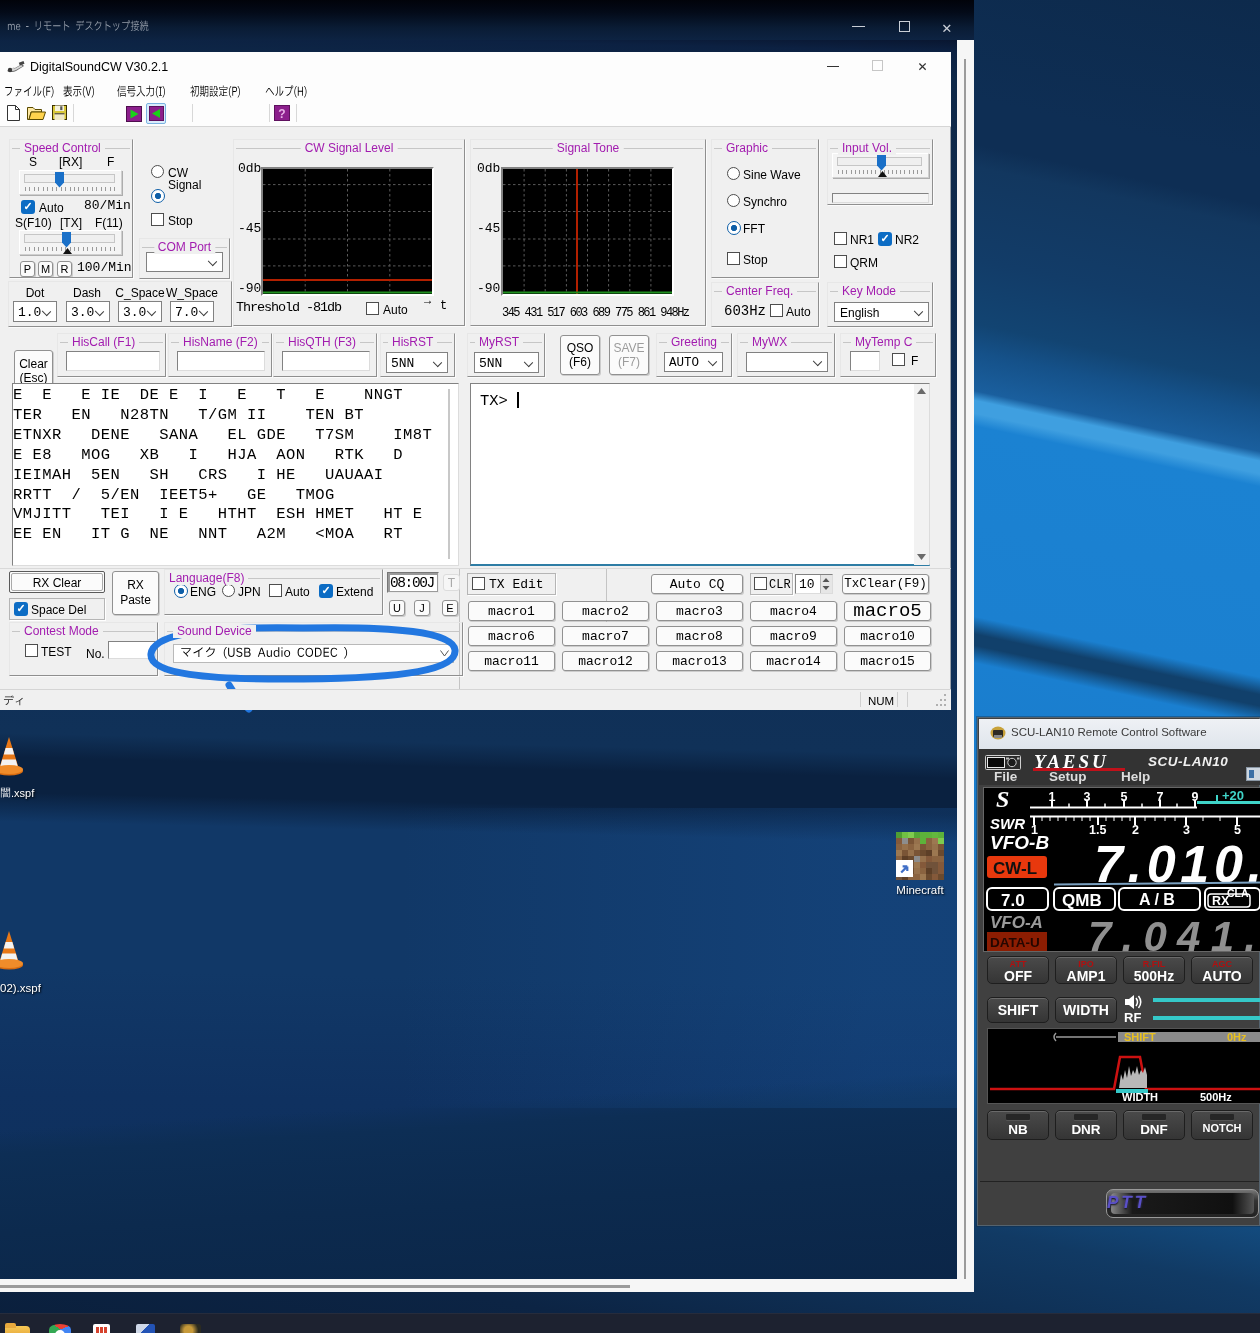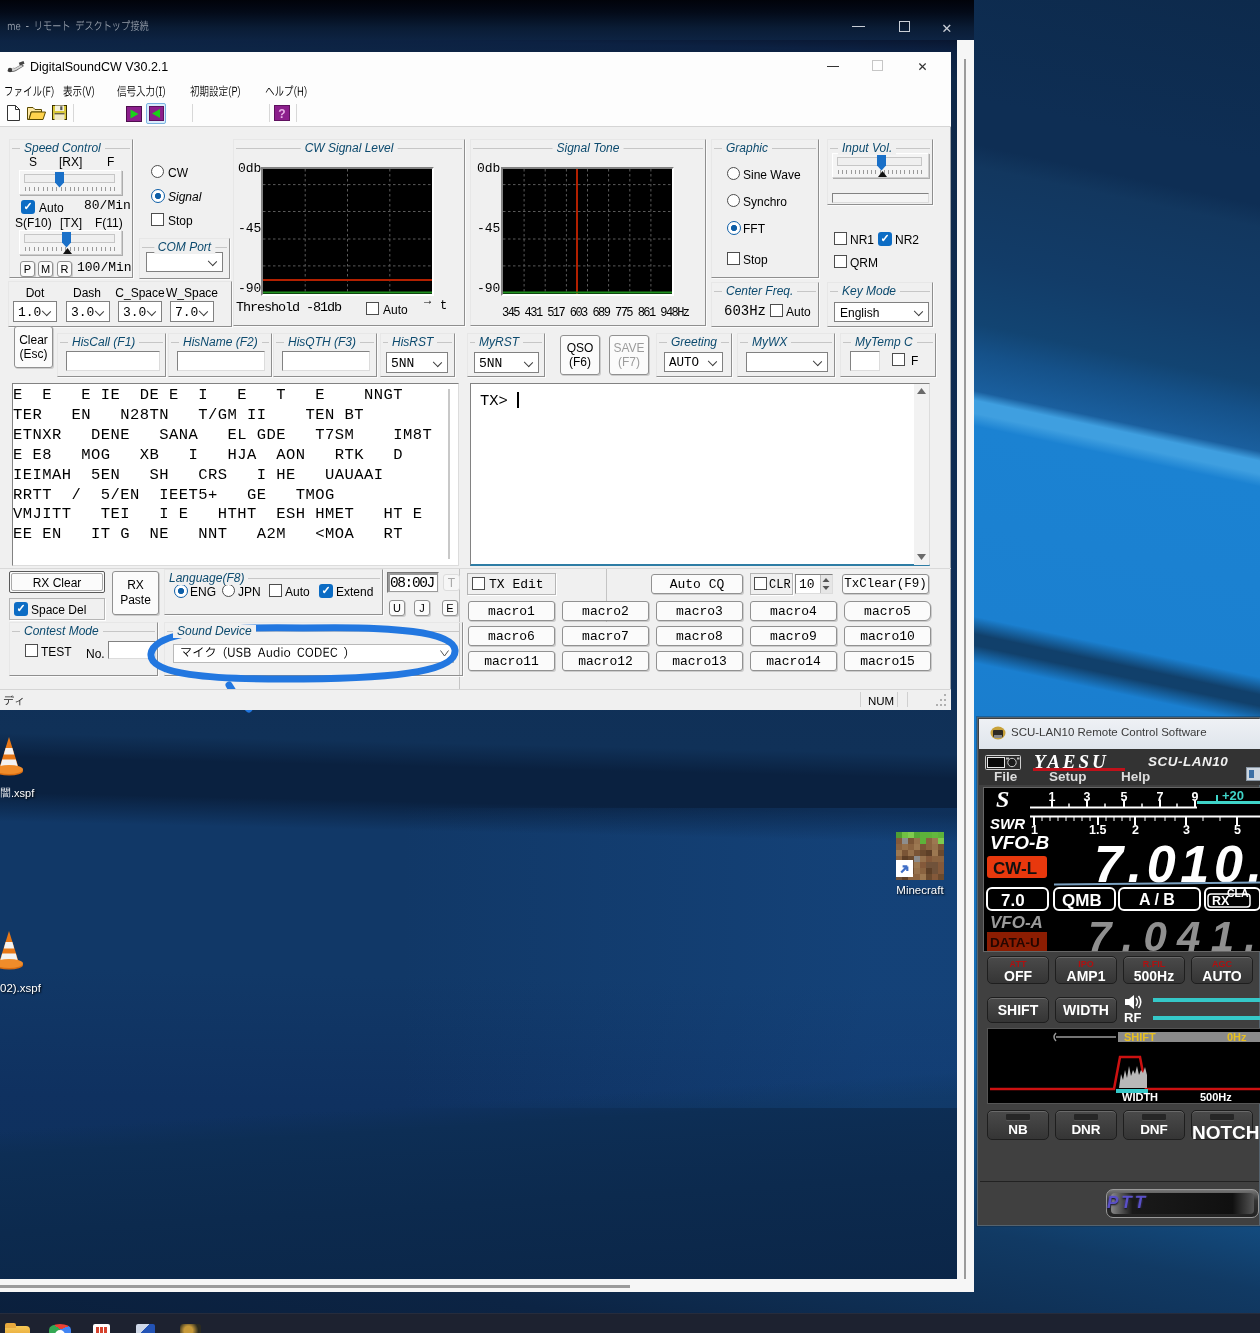--- a/index.html
+++ b/index.html
@@ -1,18 +1,18 @@
 <!DOCTYPE html>
 <html><head><meta charset="utf-8"><style>
 *{margin:0;padding:0;box-sizing:border-box;}
 html,body{width:1260px;height:1333px;overflow:hidden;background:#0d2b50;}
 body{font-family:"Liberation Sans",sans-serif;position:relative;}
 .ab{position:absolute;}
 .gb{position:absolute;border:1px solid;border-color:#e7e7e7 #8f8f8f #8f8f8f #e7e7e7;box-shadow:1px 1px 0 rgba(255,255,255,.75);}
-.gbt{position:absolute;top:2px;background:#f0f0f0;padding:0 4px;font-size:12px;color:#0c4a6e;white-space:nowrap;line-height:13px;z-index:2;font-style:italic;}
+.gbt{position:absolute;top:2px;background:#f0f0f0;padding:0 4px;font-size:12px;color:#a21caf;white-space:nowrap;line-height:13px;z-index:2;}
 .tl{position:absolute;left:2px;right:2px;top:8px;height:1px;background:#c6c6c6;}
 .btn{position:absolute;background:#fbfbfb;border:1px solid #919191;border-radius:3px;box-shadow:1px 1px 0 rgba(160,160,160,.45);display:flex;align-items:center;justify-content:center;font-size:12px;color:#000;text-align:center;}
 .cb{position:absolute;width:13px;height:13px;background:#fff;border:1px solid #4d4d4d;}
 .cbc{position:absolute;width:14px;height:14px;background:#0c6cc4;border-radius:3px;color:#fff;font-size:11px;line-height:13px;text-align:center;font-weight:bold;}
 .rd{position:absolute;width:13px;height:13px;border-radius:50%;background:#fff;border:1px solid #4d4d4d;}
 .rds{position:absolute;width:14px;height:14px;border-radius:50%;border:1.5px solid #0e5fa8;background:radial-gradient(circle,#0e5fa8 0 2.8px,#fff 3.4px);}
 .cmb{position:absolute;background:#fff;border:1px solid #818181;}
 .cmb:after{content:"";position:absolute;right:6px;top:50%;margin-top:-4px;width:6px;height:6px;border-right:1.6px solid #3c3c3c;border-bottom:1.6px solid #3c3c3c;transform:rotate(45deg) scaleY(.9);}
 .lbl{position:absolute;font-size:12px;color:#000;white-space:nowrap;line-height:14px;text-align:right;}
 .mono{font-family:"Liberation Mono",monospace;}
@@ -257,21 +257,21 @@
     <svg class="ab" style="left:63.1px;top:196px;" width="9" height="6" viewBox="0 0 9 6">
       <path d="M4.5 0 L9 6 L0 6 Z" fill="#111"></path>
     </svg>
     <div class="btn" style="left:20px;top:209px;width:15px;height:16px;font-size:11px;">P</div>
     <div class="btn" style="left:38px;top:209px;width:15px;height:16px;font-size:11px;">M</div>
     <div class="btn" style="left:57px;top:209px;width:15px;height:16px;font-size:11px;">R</div>
     <div class="lbl mono" style="left:77px;top:209px;font-size:13px;">100/Min</div>
     <div class="rd" style="left:151px;top:113px;"></div>
     <div class="lbl" style="left:168px;top:114px;">CW</div>
     <div class="rds" style="left:151px;top:137px;"></div>
-    <div class="lbl" style="left:168px;top:138px;font-style:italic;">Signal</div>
+    <div class="lbl" style="left:168px;top:126px;">Signal</div>
     <div class="cb" style="left:151px;top:161px;"></div>
     <div class="lbl" style="left:168px;top:162px;">Stop</div>
     <div class="gb" style="left:139px;top:186px;width:91px;height:41px;">
       <i class="tl"></i>
       <div class="gbt" style="left:50%;transform:translateX(-50%);">COM Port</div>
     </div>
     <div class="cmb" style="left:146px;top:200px;width:77px;height:20px;"></div>
     <div class="gb" style="left:233px;top:87px;width:232px;height:187px;">
       <i class="tl"></i>
       <div class="gbt" style="left:50%;transform:translateX(-50%);">CW Signal Level</div>
@@ -396,21 +396,21 @@
     </div>
     <div class="cmb" style="left:66px;top:249px;width:44px;height:21px;">
       <span class="mono" style="font-size:13px;padding:3px 0 0 4px;display:block;">3.0</span>
     </div>
     <div class="cmb" style="left:118px;top:249px;width:44px;height:21px;">
       <span class="mono" style="font-size:13px;padding:3px 0 0 4px;display:block;">3.0</span>
     </div>
     <div class="cmb" style="left:170px;top:249px;width:44px;height:21px;">
       <span class="mono" style="font-size:13px;padding:3px 0 0 4px;display:block;">7.0</span>
     </div>
-    <div class="btn" style="left:14px;top:274px;width:39px;height:42px;line-height:14px;">Clear<br>(Esc)</div>
+    <div class="btn" style="left:14px;top:298px;width:39px;height:42px;line-height:14px;">Clear<br>(Esc)</div>
     <div class="gb" style="left:57px;top:281px;width:109px;height:44px;">
       <i class="tl"></i>
       <div class="gbt" style="left:10px;">HisCall (F1)</div>
     </div>
     <div class="ab sunk" style="left:66px;top:299px;width:94px;height:20px;"></div>
     <div class="gb" style="left:168px;top:281px;width:104px;height:44px;">
       <i class="tl"></i>
       <div class="gbt" style="left:10px;">HisName (F2)</div>
     </div>
     <div class="ab sunk" style="left:177px;top:299px;width:88px;height:20px;"></div>
@@ -506,21 +506,21 @@
       <path d="M5 1 L8.5 5 L1.5 5 Z" fill="#555"></path>
     </svg>
     <svg class="ab" style="left:821px;top:533px;" width="10" height="6" viewBox="0 0 10 6">
       <path d="M1.5 1 L8.5 1 L5 5 Z" fill="#555"></path>
     </svg>
     <div class="btn mono" style="left:842px;top:522px;width:87px;height:20px;font-size:12.5px;">TxClear(F9)</div>
     <div class="btn mono" style="left:468px;top:549px;width:87px;height:20px;font-size:13px;">macro1</div>
     <div class="btn mono" style="left:562px;top:549px;width:87px;height:20px;font-size:13px;">macro2</div>
     <div class="btn mono" style="left:656px;top:549px;width:87px;height:20px;font-size:13px;">macro3</div>
     <div class="btn mono" style="left:750px;top:549px;width:87px;height:20px;font-size:13px;">macro4</div>
-    <div class="btn mono" style="left:844px;top:549px;width:87px;height:20px;font-size:13px;border-radius:6px;">macro5</div>
+    <div class="btn mono" style="left:844px;top:549px;width:87px;height:20px;font-size:19px;">macro5</div>
     <div class="btn mono" style="left:468px;top:574px;width:87px;height:20px;font-size:13px;">macro6</div>
     <div class="btn mono" style="left:562px;top:574px;width:87px;height:20px;font-size:13px;">macro7</div>
     <div class="btn mono" style="left:656px;top:574px;width:87px;height:20px;font-size:13px;">macro8</div>
     <div class="btn mono" style="left:750px;top:574px;width:87px;height:20px;font-size:13px;">macro9</div>
     <div class="btn mono" style="left:844px;top:574px;width:87px;height:20px;font-size:13px;">macro10</div>
     <div class="btn mono" style="left:468px;top:599px;width:87px;height:20px;font-size:13px;">macro11</div>
     <div class="btn mono" style="left:562px;top:599px;width:87px;height:20px;font-size:13px;">macro12</div>
     <div class="btn mono" style="left:656px;top:599px;width:87px;height:20px;font-size:13px;">macro13</div>
     <div class="btn mono" style="left:750px;top:599px;width:87px;height:20px;font-size:13px;">macro14</div>
     <div class="btn mono" style="left:844px;top:599px;width:87px;height:20px;font-size:13px;">macro15</div>
@@ -705,21 +705,21 @@
     <div class="ab" style="left:77px;top:392px;width:62px;height:30px;background:linear-gradient(#4a4a4a,#353535);border:1px solid #1e1e1e;border-radius:5px;box-shadow:inset 0 1px 0 #6a6a6a;color:#fff;text-align:center;">
       <div style="position:absolute;left:50%;transform:translateX(-50%);top:3px;width:24px;height:6px;background:#262626;border-radius:1px;box-shadow:0 1px 0 #555;"></div>
       <div style="font-size:13.5px;font-weight:bold;margin-top:11px;">DNR</div>
     </div>
     <div class="ab" style="left:145px;top:392px;width:62px;height:30px;background:linear-gradient(#4a4a4a,#353535);border:1px solid #1e1e1e;border-radius:5px;box-shadow:inset 0 1px 0 #6a6a6a;color:#fff;text-align:center;">
       <div style="position:absolute;left:50%;transform:translateX(-50%);top:3px;width:24px;height:6px;background:#262626;border-radius:1px;box-shadow:0 1px 0 #555;"></div>
       <div style="font-size:13.5px;font-weight:bold;margin-top:11px;">DNF</div>
     </div>
     <div class="ab" style="left:213px;top:392px;width:62px;height:30px;background:linear-gradient(#4a4a4a,#353535);border:1px solid #1e1e1e;border-radius:5px;box-shadow:inset 0 1px 0 #6a6a6a;color:#fff;text-align:center;">
       <div style="position:absolute;left:50%;transform:translateX(-50%);top:3px;width:24px;height:6px;background:#262626;border-radius:1px;box-shadow:0 1px 0 #555;"></div>
-      <div style="font-size:19px;font-weight:bold;margin-top:11px;">NOTCH</div>
+      <div style="font-size:11px;font-weight:bold;margin-top:11px;">NOTCH</div>
     </div>
     <div class="ab" style="left:2px;top:463px;width:279px;height:1px;background:#222;"></div>
     <div class="ab" style="left:128px;top:471px;width:153px;height:29px;background:linear-gradient(#777,#333 40%,#222);border-radius:7px;border:1px solid #999;">
 <div style="position:absolute;left:4px;top:3px;right:4px;bottom:3px;background:linear-gradient(90deg,#888,#1a1a1a 15%,#101010 85%,#555);border-radius:4px;"></div>
 <div style="position:absolute;left:0;right:0;top:3px;text-align:left;font-size:17px;font-weight:bold;font-style:italic;color:#5a50c8;text-shadow:0 1px 2px #000, 0 0 2px #8a80e8;letter-spacing:3px;">PTT</div>
 </div>
   </div>
 <div class="ab" style="left:0;top:1313px;width:1260px;height:20px;background:#1d2230;border-top:1px solid #262c3c;">
     <div class="ab" style="left:5px;top:12px;width:25px;height:10px;background:linear-gradient(#f6c956,#e8a93d);border-radius:2px 4px 0 0;"></div>
     <div class="ab" style="left:5px;top:9px;width:11px;height:5px;background:#e8a93d;border-radius:2px 2px 0 0;"></div>

